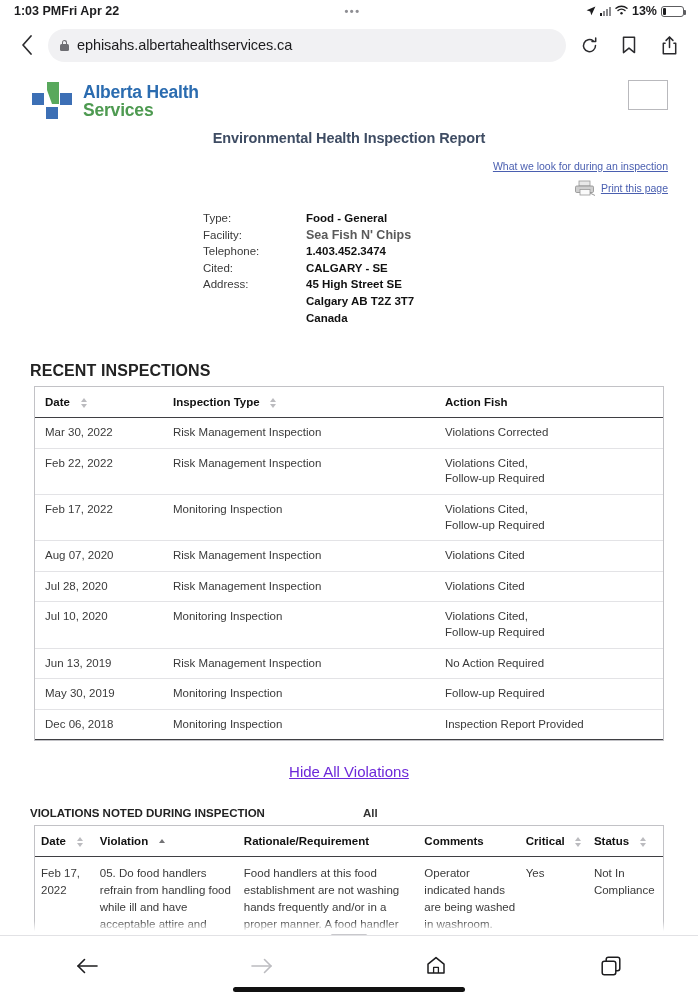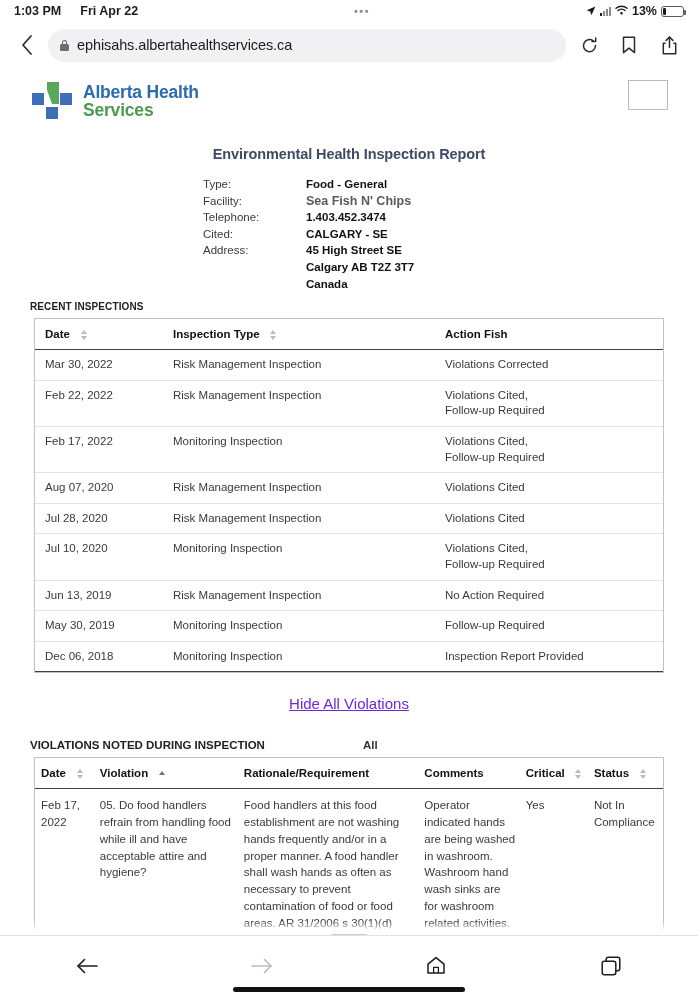--- a/index.html
+++ b/index.html
@@ -9,21 +9,21 @@
     font-family: "Liberation Sans", sans-serif;
     overflow: hidden;
   }
   body { position: relative; }
 
   
   .statusbar {
     height: 22px; display: flex; align-items: center;
     padding: 0 14px; font-size: 12.5px; font-weight: bold; color: #1c1c1e;
   }
-  .sb-left { display: flex; align-items: flex-end; gap: 19px; white-space: nowrap; }
+  .sb-left { display: flex; align-items: flex-end; gap: 0; white-space: nowrap; }
   .sb-mid { flex: 1; display: flex; justify-content: center; align-items: center; }
   .sb-dots { letter-spacing: 1.5px; color: #8e8e93; font-size: 11px; }
   .sb-right { display: flex; align-items: center; gap: 4px; white-space: nowrap; }
   .ico-loc { display:inline-block; width:10px; height:10px; position:relative; }
   .ico-loc svg { display:block; }
   .bars { display: inline-flex; align-items: flex-end; gap: 1px; height: 9px; }
   .bars i { width: 2px; background: #8b8b8e; display:block; }
   .bars i:nth-child(1){ height:3px; background:#1c1c1e;}
   .bars i:nth-child(2){ height:5px;}
   .bars i:nth-child(3){ height:7px;}
@@ -60,37 +60,37 @@
   .ahs-mark { position: relative; width: 44px; height: 44px; flex: none; }
   .ahs-text { line-height: 1.02; }
   .ahs-text .l1 { font-size: 17.5px; font-weight: bold; color: #2b6cb0; letter-spacing: -0.2px; }
   .ahs-text .l2 { font-size: 17.5px; font-weight: bold; color: #4e9a51; letter-spacing: -0.2px; }
   .img-placeholder {
     margin-left: auto; width: 40px; height: 30px; border: 1.5px solid #b9b9bd; background: #fff;
   }
 
   .report-title {
     text-align: center; font-size: 14.5px; font-weight: bold; color: #3e4c63;
-    margin-top: 22px; letter-spacing: -0.1px;
+    margin-top: 6px; letter-spacing: -0.1px;
   }
 
   .links-block { text-align: right; padding-right: 30px; margin-top: 10px; }
   .link-a { font-size: 10.5px; color: #4a5fb0; text-decoration: underline; display:inline-block; }
   .print-row { display: flex; align-items: center; justify-content: flex-end; gap: 5px; margin-top: 6px; }
   .printer { width: 22px; height: 16px; position: relative; flex: none; }
 
   .facility { margin-top: 14px; padding-left: 203px; font-size: 11.5px; color: #222; }
   .fac-row { display: flex; align-items: flex-start; line-height: 16.6px; }
   .fac-label { width: 103px; color: #3a3a3a; flex: none; }
   .fac-value { font-weight: bold; color: #111; }
   .fac-value.muted { color: #5a5a5a; font-size: 12.5px; }
 
   .section-head {
-    font-size: 10px; font-weight: bold; color: #222; letter-spacing: 0.1px;
-    padding: 0 30px; margin-top: 9px;
+    font-size: 16px; font-weight: bold; color: #222; letter-spacing: 0.1px;
+    padding: 0 30px; margin-top: 36px;
   }
 
   .tbl-wrap {
     margin: 6px 34px 0 34px; border: 1px solid #c2c2c6; background: #fff;
   }
   table { width: 100%; border-collapse: collapse; }
   thead th {
     text-align: left; font-size: 11.5px; font-weight: bold; color: #111;
     padding: 9px 8px 9px 10px; border-bottom: 1.6px solid #3f3f43;
     white-space: nowrap;
@@ -239,20 +239,34 @@
       <div class="ahs-text">
         <div class="l1">Alberta Health</div>
         <div class="l2">Services</div>
       </div>
     </div>
     <div class="img-placeholder"></div>
   </div>
 
   <div class="report-title">Environmental Health Inspection Report</div>
 
+  <div class="links-block">
+    <a class="link-a" href="#">What we look for during an inspection</a>
+    <div class="print-row">
+      <span class="printer">
+        <svg width="22" height="16" viewBox="0 0 22 16">
+          <rect x="5" y="1" width="11" height="5" fill="#e8e8e8" stroke="#9a9a9a" stroke-width="0.8"></rect>
+          <rect x="1.5" y="6" width="18" height="6.5" rx="1.2" fill="#cfcfcf" stroke="#8c8c8c" stroke-width="0.8"></rect>
+          <rect x="6" y="9.5" width="10" height="5.5" fill="#fafafa" stroke="#9a9a9a" stroke-width="0.8"></rect>
+          <path d="M16 13 L21 15.5" stroke="#8c8c8c" stroke-width="0.9" fill="none"></path>
+        </svg>
+      </span>
+      <a class="link-a" href="#">Print this page</a>
+    </div>
+  </div>
 
   <div class="facility">
     <div class="fac-row">
       <span class="fac-label">Type:</span>
       <span class="fac-value">Food - General</span>
     </div>
     <div class="fac-row">
       <span class="fac-label">Facility:</span>
       <span class="fac-value muted">Sea Fish N' Chips</span>
     </div>

